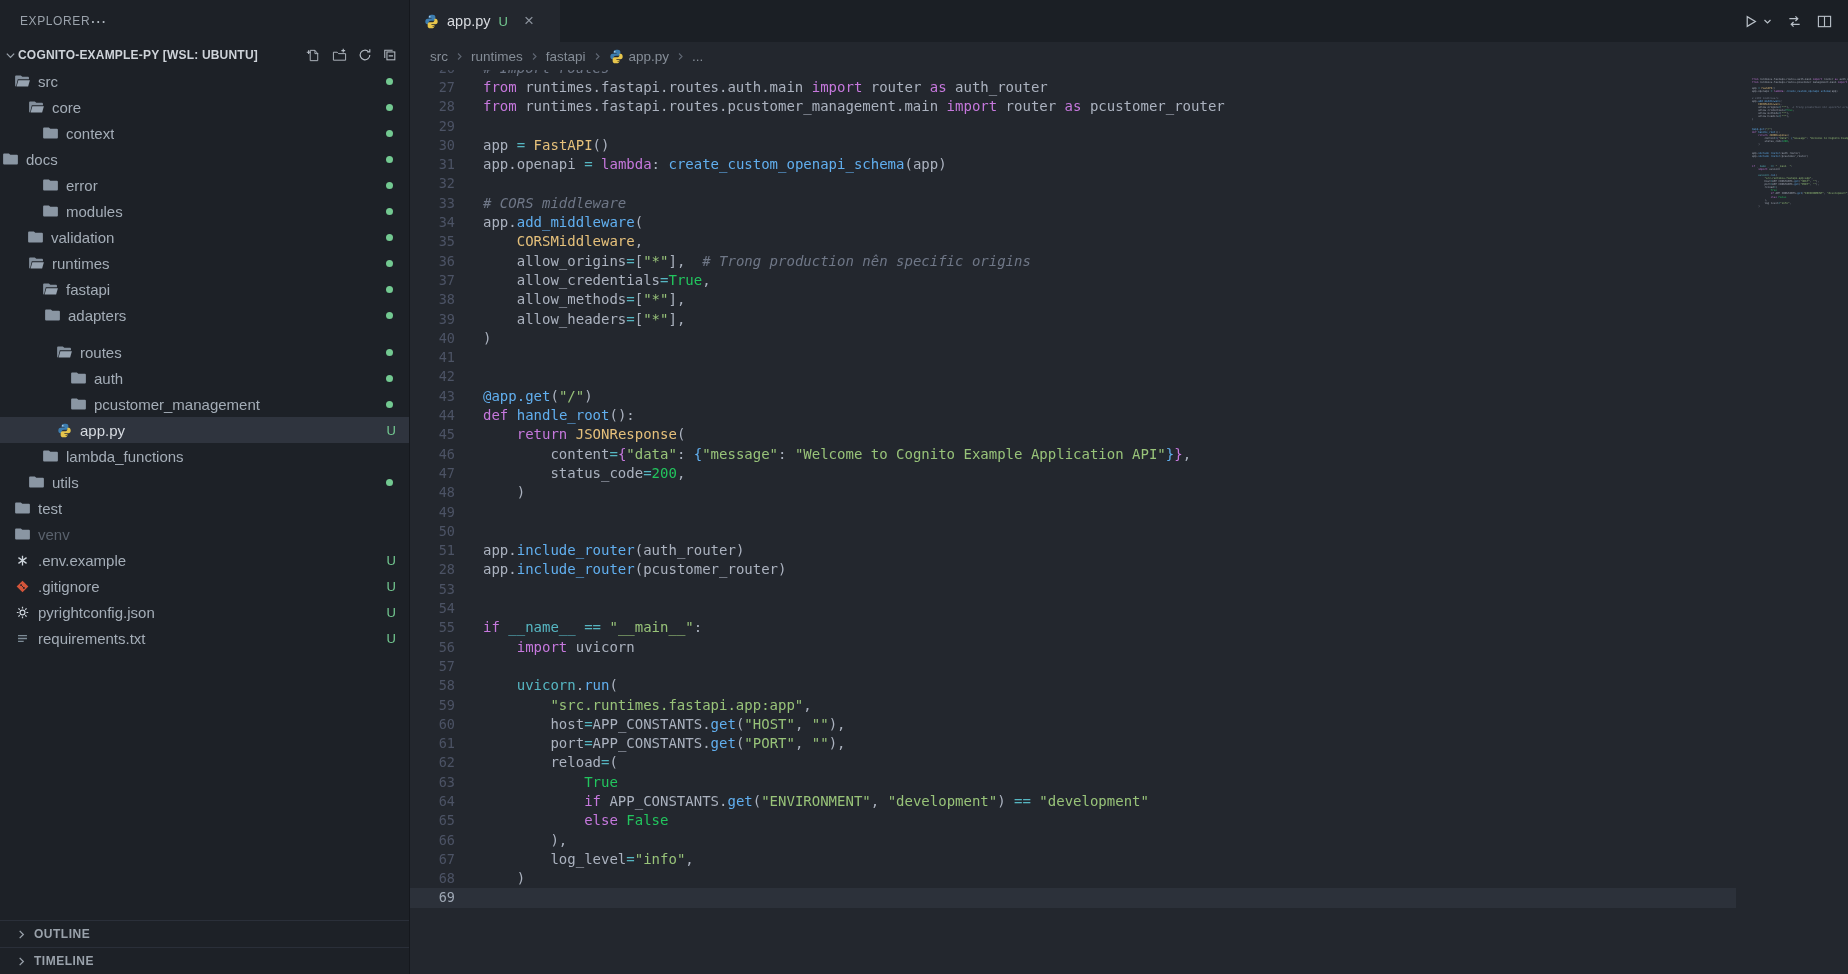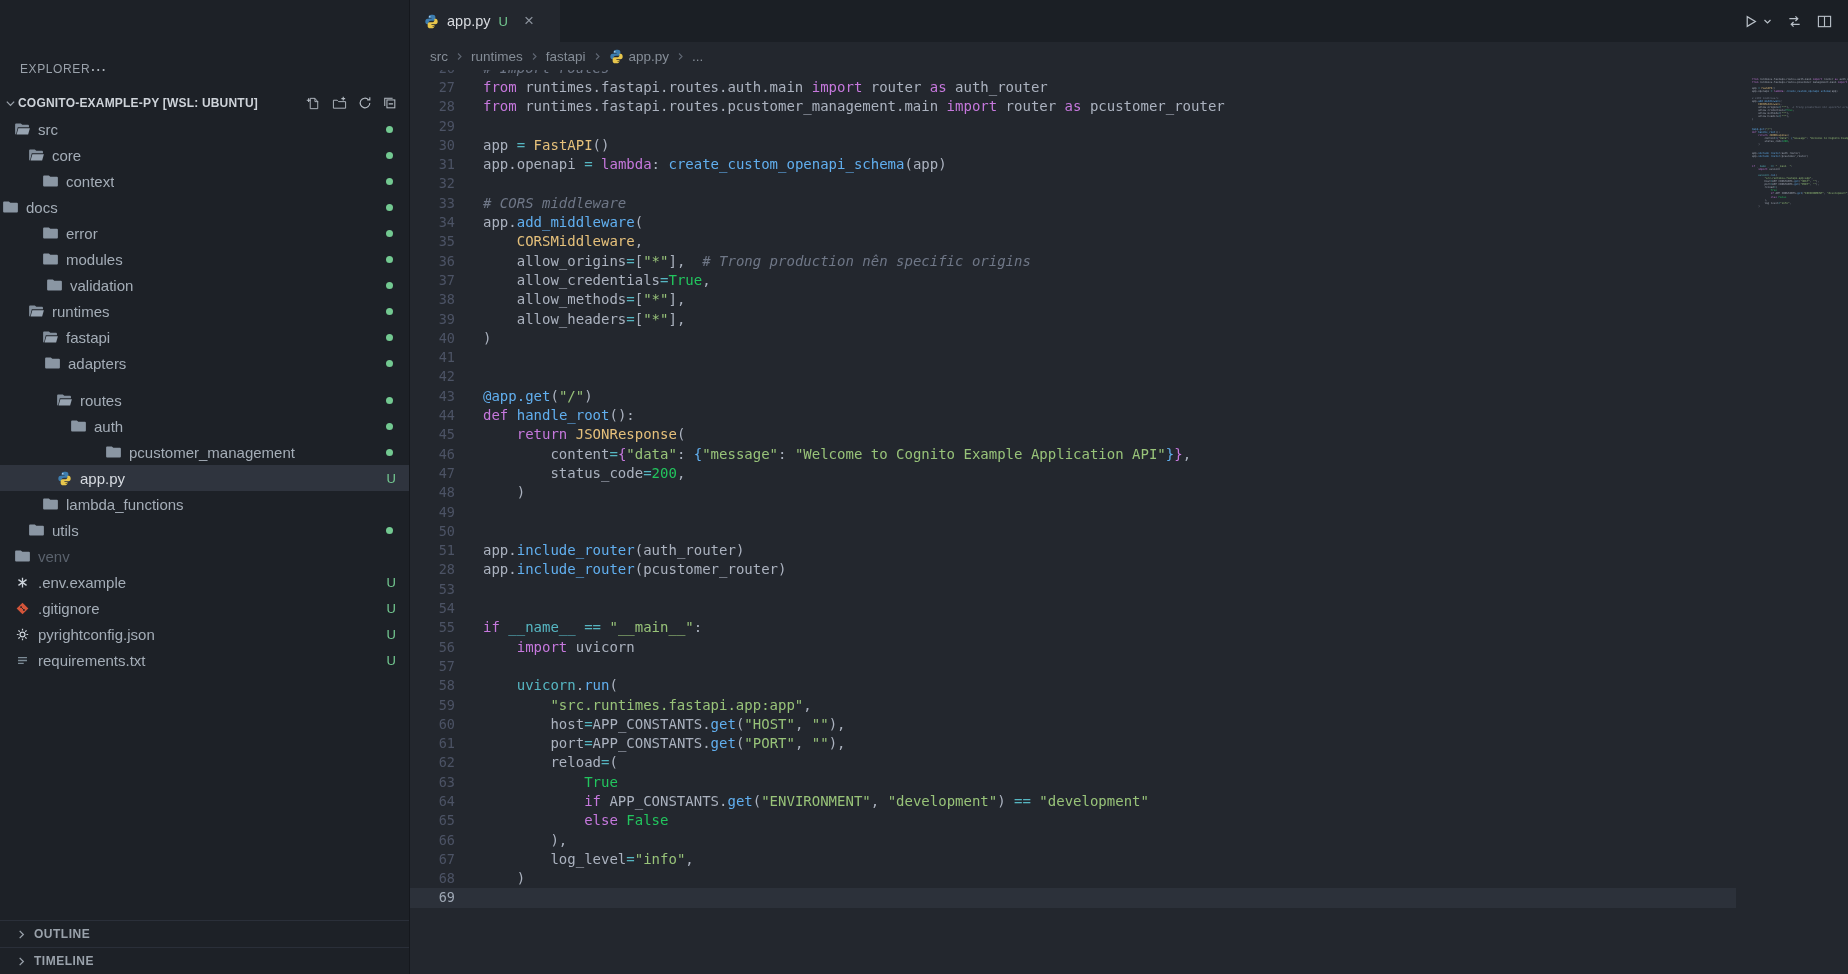--- a/index.html
+++ b/index.html
@@ -4,21 +4,21 @@
 <style>
   * { margin:0; padding:0; box-sizing:border-box; }
   html,body { width:1848px; height:974px; overflow:hidden; background:#23272e;
               font-family:"Liberation Sans", sans-serif; }
   .app { display:flex; width:1848px; height:974px; }
 
   
   .sidebar { width:410px; min-width:410px; background:#1d2127; display:flex; flex-direction:column;
              border-right:1px solid #15181d; }
   .explorer-header { height:42px; display:flex; align-items:center; 
-                     padding:0 18px 0 20px; color:#9aa2ab; font-size:12px; letter-spacing:.6px;margin-top:48px; }
+                     padding:0 18px 0 20px; color:#9aa2ab; font-size:12px; letter-spacing:.6px; }
   .more-icon { color:#aeb5bd; font-size:16px; cursor:pointer; }
   .workspace-row { height:26px; display:flex; align-items:center; padding:0 12px 0 5px;
                    color:#ced3d9; font-weight:bold; font-size:12px; letter-spacing:.2px; }
   .workspace-row .chev { color:#9aa2ab; display:flex; margin-right:2px; }
   .ws-actions { margin-left:auto; display:flex; align-items:center; gap:11px; color:#b4bbc3; }
   .ws-actions span { display:flex; cursor:pointer; }
 
   .tree { flex:0 0 auto; }
   .tree-row { height:26px; display:flex; align-items:center; padding-right:13px; cursor:pointer;
               color:#a4adb7; font-size:15px; }
@@ -176,21 +176,21 @@
         <div class="tree-row" style="padding-left: 40px;">
           <span class="ticon">
             <svg width="15" height="12" viewBox="0 0 16 13">
               <path fill="#8a96a3" d="M0 1.5C0 .9.4.5 1 .5h5.2L7.8 2H15c.6 0 1 .4 1 1v8.5c0 .6-.4 1-1 1H1c-.6 0-1-.4-1-1z"></path>
             </svg>
           </span>
           <span class="tlabel">modules</span>
           <span class="spacer"></span>
           <span class="dot"></span>
         </div>
-        <div class="tree-row" style="padding-left: 44px; align-items: center;">
+        <div class="tree-row" style="padding-left: 25px; align-items: center;">
           <span class="ticon">
             <svg width="15" height="12" viewBox="0 0 16 13">
               <path fill="#8a96a3" d="M0 1.5C0 .9.4.5 1 .5h5.2L7.8 2H15c.6 0 1 .4 1 1v8.5c0 .6-.4 1-1 1H1c-.6 0-1-.4-1-1z"></path>
             </svg>
           </span>
           <span class="tlabel">validation</span>
           <span class="spacer"></span>
           <span class="dot"></span>
         </div>
         <div class="tree-row" style="padding-left: 26px;">
@@ -239,21 +239,21 @@
         <div class="tree-row" style="padding-left: 68px;">
           <span class="ticon">
             <svg width="15" height="12" viewBox="0 0 16 13">
               <path fill="#8a96a3" d="M0 1.5C0 .9.4.5 1 .5h5.2L7.8 2H15c.6 0 1 .4 1 1v8.5c0 .6-.4 1-1 1H1c-.6 0-1-.4-1-1z"></path>
             </svg>
           </span>
           <span class="tlabel">auth</span>
           <span class="spacer"></span>
           <span class="dot"></span>
         </div>
-        <div class="tree-row" style="padding-left: 103px;">
+        <div class="tree-row" style="padding-left: 68px;">
           <span class="ticon">
             <svg width="15" height="12" viewBox="0 0 16 13">
               <path fill="#8a96a3" d="M0 1.5C0 .9.4.5 1 .5h5.2L7.8 2H15c.6 0 1 .4 1 1v8.5c0 .6-.4 1-1 1H1c-.6 0-1-.4-1-1z"></path>
             </svg>
           </span>
           <span class="tlabel">pcustomer_management</span>
           <span class="spacer"></span>
           <span class="dot"></span>
         </div>
         <div class="tree-row selected" style="padding-left: 54px;">
@@ -280,20 +280,29 @@
         </div>
         <div class="tree-row" style="padding-left: 26px;">
           <span class="ticon">
             <svg width="15" height="12" viewBox="0 0 16 13">
               <path fill="#8a96a3" d="M0 1.5C0 .9.4.5 1 .5h5.2L7.8 2H15c.6 0 1 .4 1 1v8.5c0 .6-.4 1-1 1H1c-.6 0-1-.4-1-1z"></path>
             </svg>
           </span>
           <span class="tlabel">utils</span>
           <span class="spacer"></span>
           <span class="dot"></span>
+        </div>
+        <div class="tree-row" style="padding-left: 12px;">
+          <span class="ticon">
+            <svg width="15" height="12" viewBox="0 0 16 13">
+              <path fill="#8a96a3" d="M0 1.5C0 .9.4.5 1 .5h5.2L7.8 2H15c.6 0 1 .4 1 1v8.5c0 .6-.4 1-1 1H1c-.6 0-1-.4-1-1z"></path>
+            </svg>
+          </span>
+          <span class="tlabel">test</span>
+          <span class="spacer"></span>
         </div>
         <div class="tree-row dim" style="padding-left: 12px;">
           <span class="ticon">
             <svg width="15" height="12" viewBox="0 0 16 13">
               <path fill="#8a96a3" d="M0 1.5C0 .9.4.5 1 .5h5.2L7.8 2H15c.6 0 1 .4 1 1v8.5c0 .6-.4 1-1 1H1c-.6 0-1-.4-1-1z"></path>
             </svg>
           </span>
           <span class="tlabel">venv</span>
           <span class="spacer"></span>
         </div>

